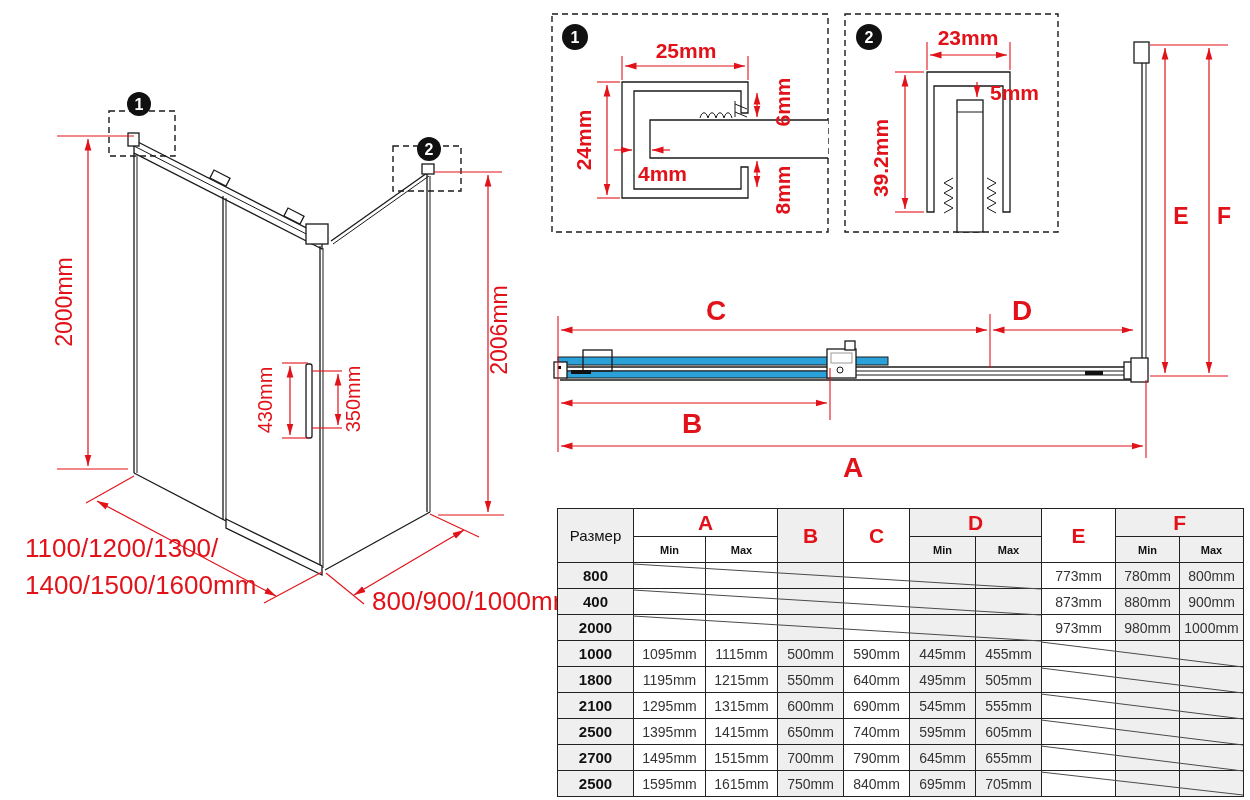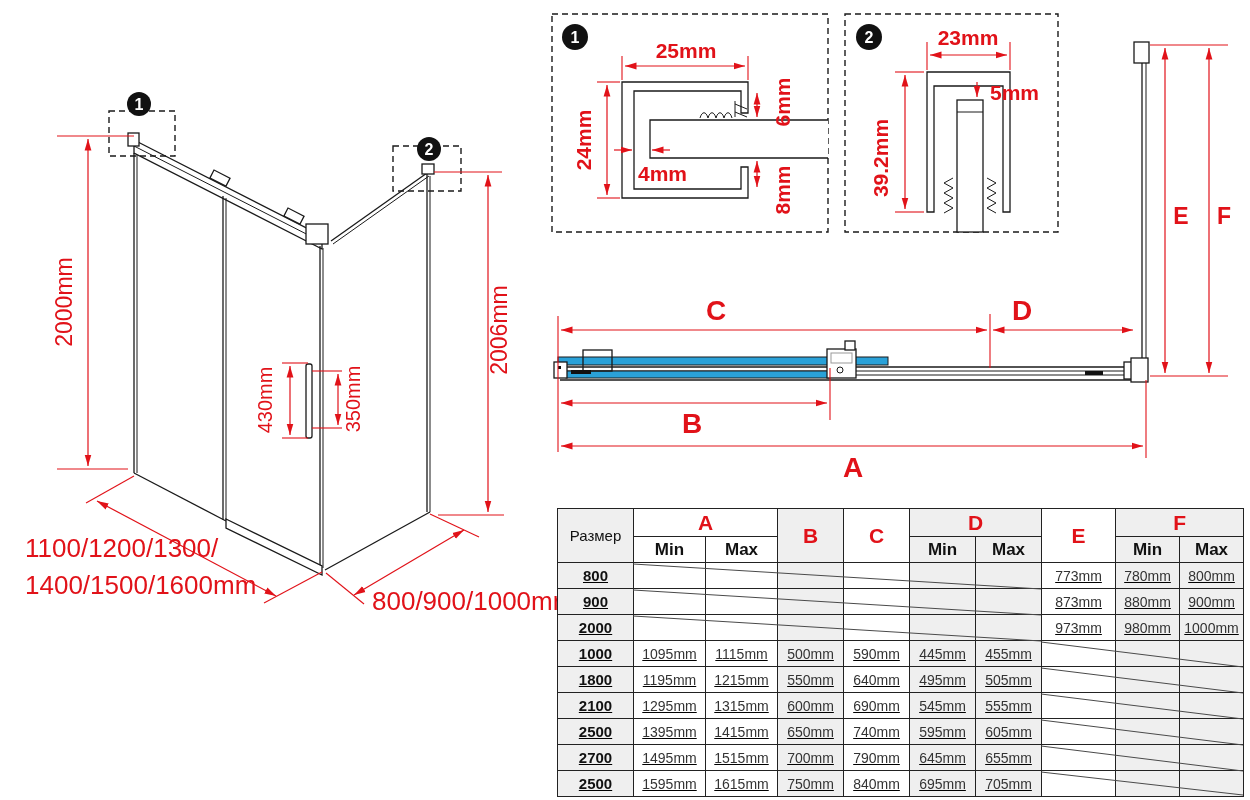--- a/index.html
+++ b/index.html
@@ -21,28 +21,28 @@
   .bt21{font-size:21px;font-weight:bold;}
   .big{font-size:28px;font-weight:bold;}
   .ef{font-size:23px;font-weight:bold;}
   .callout{fill:#111;}
   .cnum{fill:#fff;font-size:16px;font-weight:bold;}
   
   .tbl-wrap{position:absolute;left:557px;top:508px;width:686px;height:288px;}
   table{border-collapse:collapse;table-layout:fixed;width:686px;height:288px;}
   th,td{border:1px solid #222;text-align:center;vertical-align:middle;padding:0;
         font-family:"Liberation Sans",sans-serif;overflow:hidden;white-space:nowrap;}
-  th{font-weight:bold;color:#111;font-size:17px;}
+  th{font-weight:bold;color:#111;font-size:11px;}
   .letter{color:#e11219;font-size:21px;font-weight:bold;}
   .g{background:#efefef;}
   .w{background:#fff;}
   .szh{font-weight:normal;font-size:15px;color:#111;}
   .szc{font-weight:bold;font-size:15px;color:#111;}
   td{font-size:14px;color:#333;}
-  tr.hr1{height:28px;} tr.hr2{height:26px;} tr.dr{height:26px;text-decoration:underline;}
+  tr.hr1{height:28px;} tr.hr2{height:26px;} tr.dr{height:26px;}
   .strikes{position:absolute;left:0;top:0;pointer-events:none;}
 </style>
 </head>
 <body>
 
 <div class="page">
 
 <svg width="1250" height="800" viewBox="0 0 1250 800">
   <defs>
     <marker id="ar" viewBox="0 0 12 8" refX="11.5" refY="4" markerWidth="12" markerHeight="8" orient="auto-start-reverse" markerUnits="userSpaceOnUse">
@@ -304,21 +304,21 @@
         <td class="w"></td>
         <td class="g"></td>
         <td class="w"></td>
         <td class="g"></td>
         <td class="g"></td>
         <td class="w">773mm</td>
         <td class="g">780mm</td>
         <td class="g">800mm</td>
       </tr>
       <tr class="dr">
-        <td class="szc g">900</td>
+        <td class="szc g">400</td>
         <td class="w"></td>
         <td class="w"></td>
         <td class="g"></td>
         <td class="w"></td>
         <td class="g"></td>
         <td class="g"></td>
         <td class="w">873mm</td>
         <td class="g">880mm</td>
         <td class="g">900mm</td>
       </tr>

